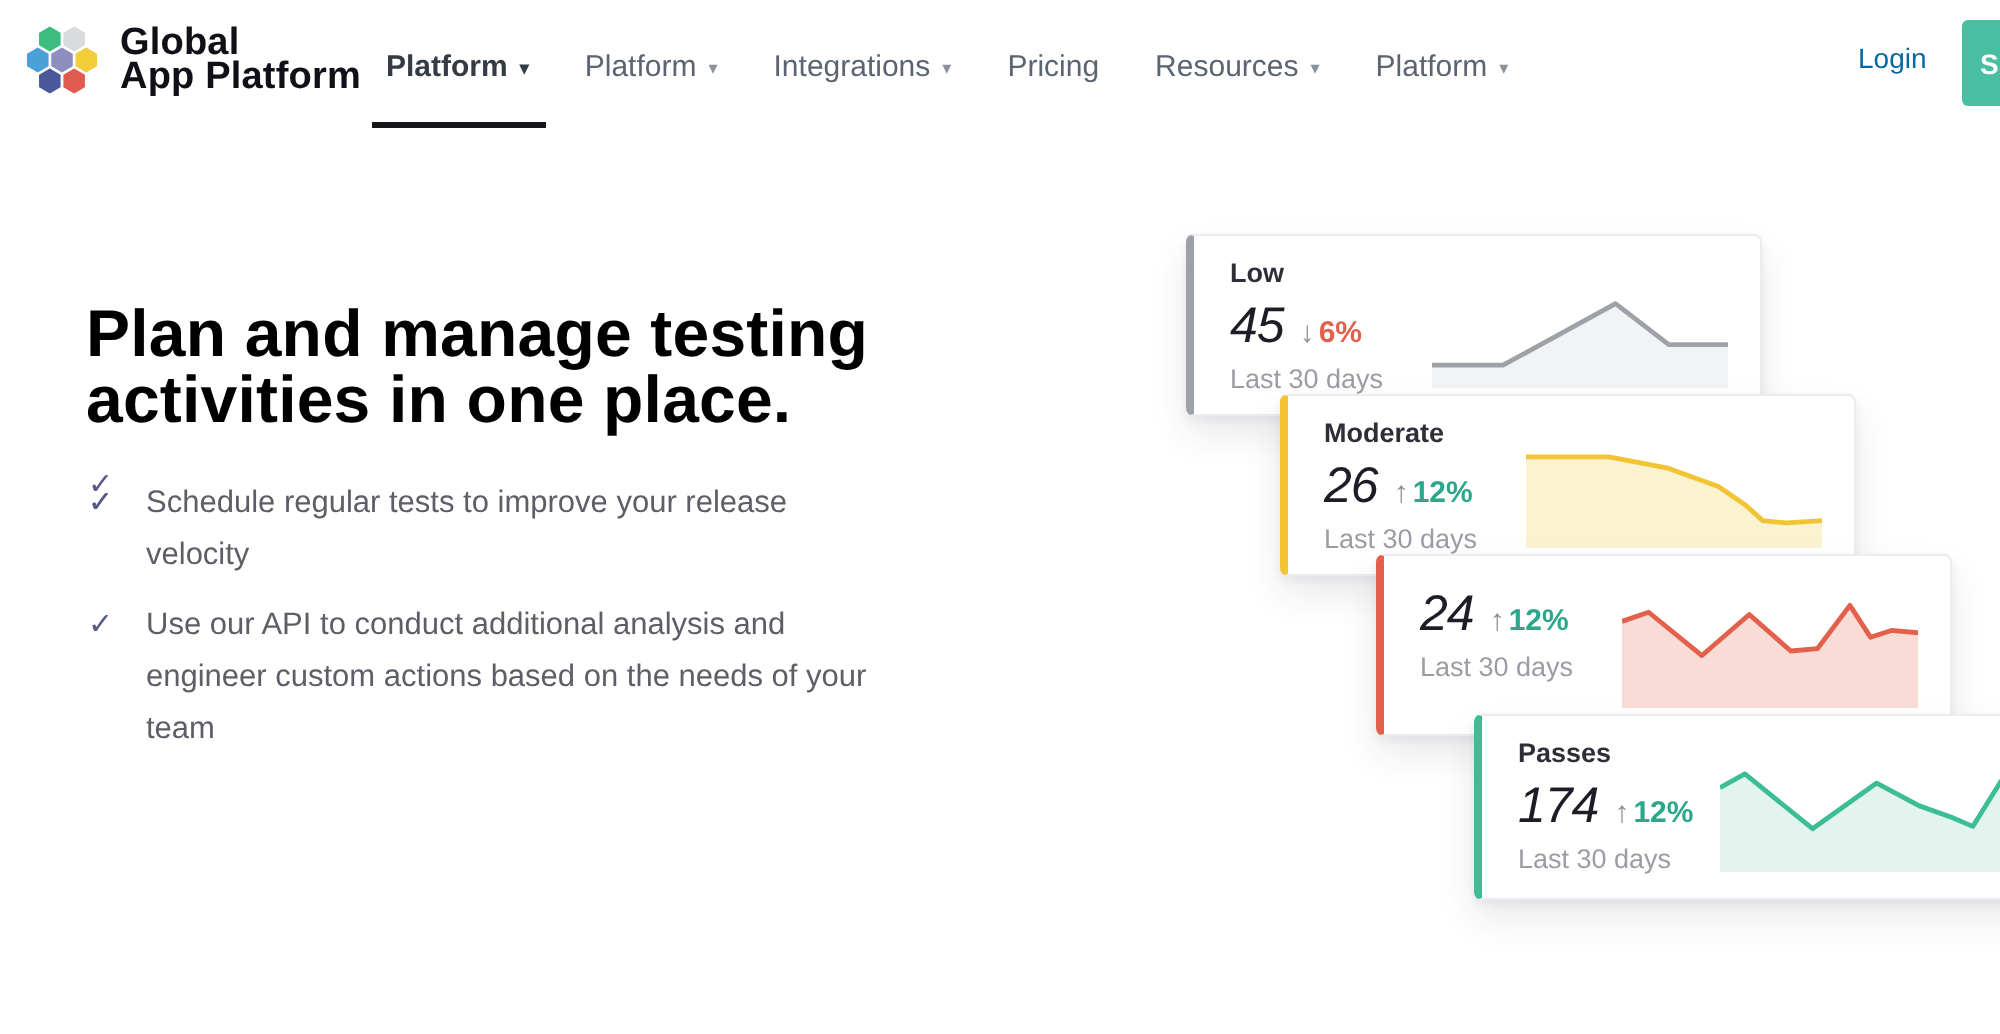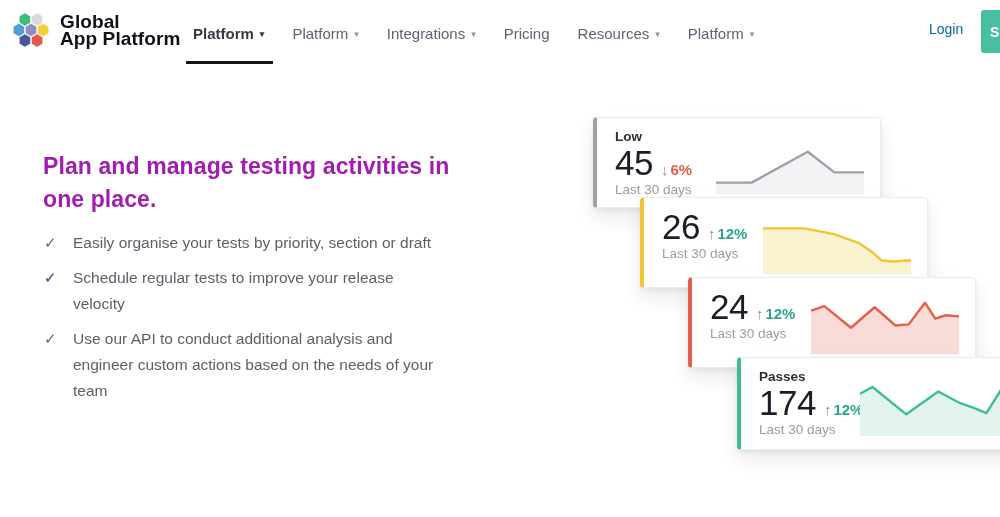--- a/index.html
+++ b/index.html
@@ -26,36 +26,36 @@
   .login-link { position:absolute; left:929px; top:21px; font-size:14px; color:#0369a1; cursor:pointer; }
   .cta-button {
     position:absolute; left:981px; top:10px; height:43px; width:110px;
     border:none; border-radius:3px; color:#fff; font-size:14px; font-weight:700;
     font-family:"Liberation Sans", sans-serif; text-align:left; padding-left:9px; cursor:pointer;
   }
 
   
   .hero-title {
     position:absolute; left:43px; top:150px; width:435px;
-    font-size:23px; line-height:33px; font-weight:700; color:#a21caf; letter-spacing:.1px;
+    font-size:33px; line-height:33px; font-weight:700; color:#000000; letter-spacing:.1px;
   }
   .checklist { position:absolute; left:44px; top:230px; width:392px; list-style:none; }
   .checklist li { position:relative; padding-left:29px; margin-bottom:9px; font-size:15.5px; line-height:26px; color:#5e5e69; }
   .check-icon { position:absolute; left:0; top:0; color:#565a87; font-size:15px; }
 
   
   .stat-card {
     position:absolute; width:288px; height:91px;
     background:#fff; border:1px solid #ececf0; border-left-width:4px; border-left-style:solid;
     border-radius:4px; box-shadow:0 9px 18px rgba(35,35,60,.10), 0 2px 4px rgba(35,35,60,.06);
     padding:11px 16px 10px 18px;
   }
   .stat-label { font-size:13.5px; font-weight:600; color:#2e2e38; margin-bottom:1px; }
   .stat-number-row { display:flex; align-items:baseline; }
-  .stat-value { font-size:35px; font-weight:400; color:#1d1d27; letter-spacing:-.5px; line-height:36px; }
+  .stat-value { font-size:25px; font-weight:400; color:#1d1d27; letter-spacing:-.5px; line-height:36px;font-style:italic; }
   .trend { margin-left:8px; display:flex; align-items:baseline; }
   .trend-arrow { font-size:15px; color:#8f8f99; margin-right:2px; }
   .trend-pct { font-size:15px; font-weight:700; }
   .stat-period { font-size:13.5px; color:#9c9ca4; margin-top:1px; }
   .sparkline { position:absolute; right:16px; bottom:13px; width:148px; height:57px; }
   .sparkline svg { width:100%; height:100%; display:block; }
 </style>
 </head>
 <body>
 
@@ -110,21 +110,20 @@
 
     <a class="login-link">Login</a>
     <button class="cta-button" style="background: rgb(73, 191, 162);">S</button>
   </div>
 
   <h1 class="hero-title">Plan and manage testing activities in one place.</h1>
 
   <ul class="checklist">
     <li>
       <span class="check-icon">✓</span>
-      <span>Easily organise your tests by priority, section or draft</span>
     </li>
     <li>
       <span class="check-icon">✓</span>
     </li>
     <li>
       <span class="check-icon">✓</span>
       <span>Schedule regular tests to improve your release velocity</span>
     </li>
     <li>
       <span class="check-icon">✓</span>
@@ -144,20 +143,21 @@
     <div class="stat-period">Last 30 days</div>
     <div class="sparkline">
       <svg viewBox="0 0 100 50" preserveAspectRatio="none">
         <polygon class="spark-fill" points="0,40 24,40 62,13 80,31 100,31 100,50 0,50" fill="#F2F3F4"></polygon>
         <polyline class="spark-line" points="0,40 24,40 62,13 80,31 100,31" fill="none" stroke-width="2.4" stroke-linejoin="round" vector-effect="non-scaling-stroke" stroke="#9DA2A8"></polyline>
       </svg>
     </div>
   </div>
 
   <div class="stat-card" style="left: 640px; top: 197px; border-left-color: rgb(242, 196, 51);">
+    <div class="stat-label">Moderate</div>
     <div class="stat-number-row">
       <span class="stat-value">26</span>
       <span class="trend">
         <span class="trend-arrow">↑</span>
         <span class="trend-pct" style="color: rgb(43, 168, 140);">12%</span>
       </span>
     </div>
     <div class="stat-period">Last 30 days</div>
     <div class="sparkline">
       <svg viewBox="0 0 100 50" preserveAspectRatio="none">

